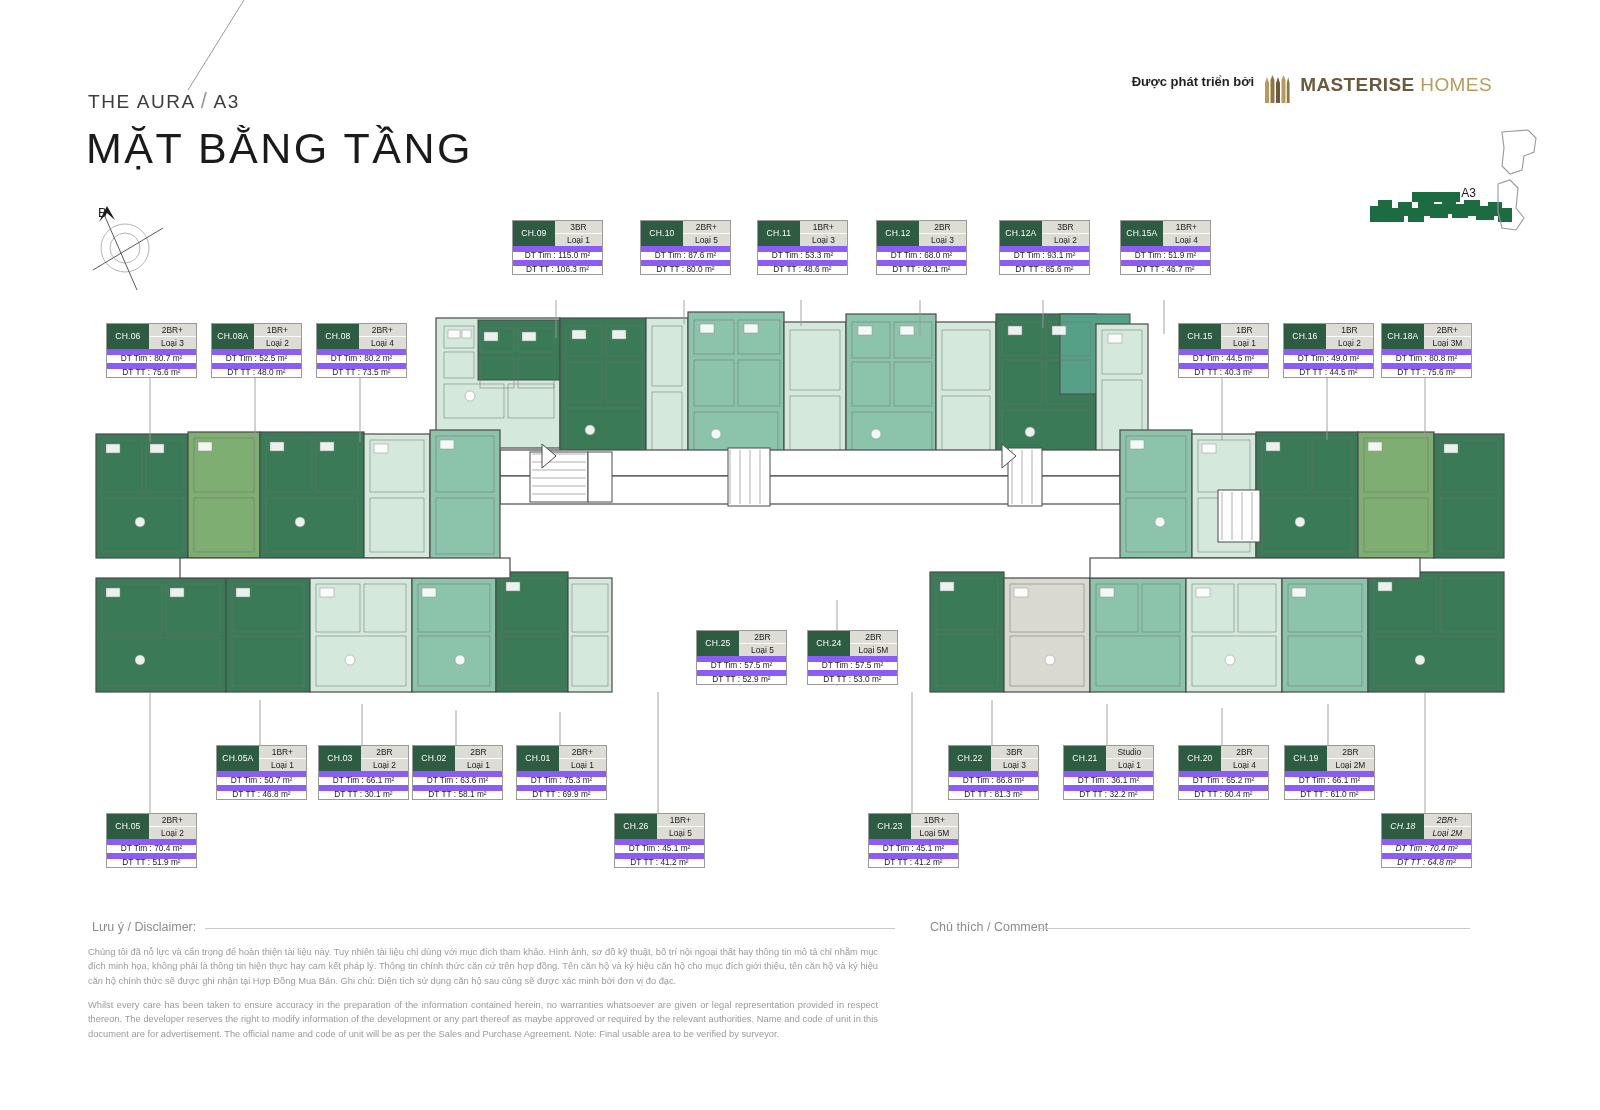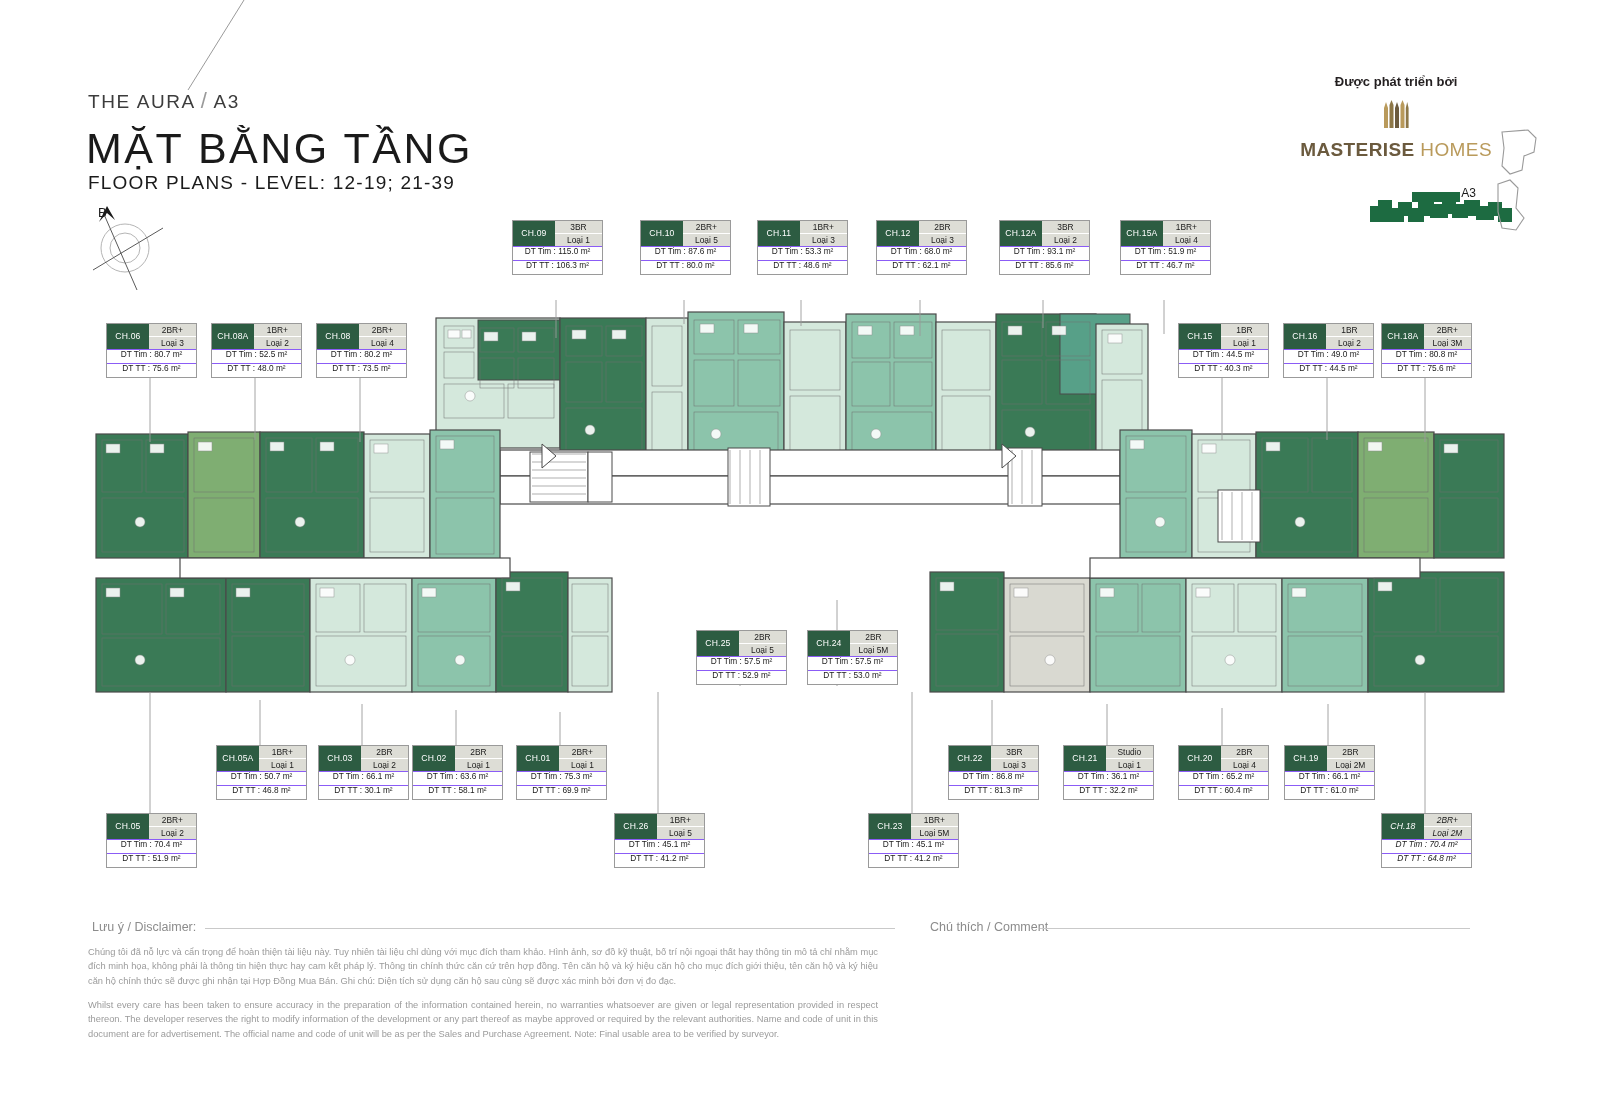--- a/index.html
+++ b/index.html
@@ -33,21 +33,21 @@
   }
   #diag-line { position:absolute; left:186px; top:0px; width:60px; height:92px; }
 
   
   #compass { position:absolute; left:85px; top:200px; width:90px; height:90px; }
   #compass-label {
     position:absolute; left:98px; top:205px; font-size:13px; color:#1a1a1a;
   }
 
   
-  #dev-logo { position:absolute; right:108px; top:74px; display:flex; align-items:center; gap:10px;flex-direction:column; }
+  #dev-logo { position:absolute; right:108px; top:74px; display:flex; gap:10px; }
   #dev-by { font-size:13px; color:#231f20; white-space:nowrap; font-weight:600; }
   #logo-mark { width:26px; height:30px; }
   #logo-text { font-size:19px; letter-spacing:0.4px; white-space:nowrap; }
   #logo-text .m1 { color:#6b5a3e; font-weight:600; }
   #logo-text .m2 { color:#b99a5b; font-weight:400; }
 
   
   #keyplan { position:absolute; right:58px; top:126px; width:190px; height:110px; }
   #keyplan-label {
     position:absolute; right:124px; top:186px;
@@ -77,22 +77,22 @@
     font-size:8.6px;
     letter-spacing:0.2px;
   }
   .tag-right { width:53%; display:flex; flex-direction:column; }
   .tag-type, .tag-loai {
     flex:1; display:flex; align-items:center; justify-content:center;
     background:#ddddd6; color:#1a1a1a; font-size:8.4px;
   }
   .tag-type { border-bottom:1px solid #ffffff; }
   .tag-row {
-    height:14px; display:flex; align-items:flex-start; justify-content:center;
-    border-top:1px solid #8b5cf6; white-space:nowrap; font-size:8.3px;
+    height:14px; display:flex; align-items:flex-end; justify-content:center;
+    border-top:6px solid #8b5cf6; white-space:nowrap; font-size:8.3px;
   }
 
   
   #footer { position:absolute; left:0; top:900px; width:1600px; height:210px; }
   .sec-head {
     position:absolute; font-size:12.5px; color:#8c8c8c; white-space:nowrap;
   }
   .sec-rule { position:absolute; height:1px; background:#c9c9c9; }
 
   .disc-p {
@@ -107,21 +107,20 @@
 
   <svg id="diag-line" viewBox="0 0 60 92">
     <line x1="58" y1="0" x2="2" y2="90" stroke="#9a9a9a" stroke-width="1"></line>
   </svg>
 
   <div id="brand-line">
     <span>THE AURA</span><span class="slash">/</span><span>A3</span>
   </div>
 
   <div id="title-main">MẶT BẰNG TẦNG</div>
-  <div id="title-sub">FLOOR PLANS - LEVEL: 12-19; 21-39</div>
 
   <div id="compass-label">B</div>
   <svg id="compass" viewBox="0 0 90 90">
     <circle cx="40" cy="48" r="24" fill="none" stroke="#b5b5b5" stroke-width="1"></circle>
     <circle cx="40" cy="48" r="15" fill="none" stroke="#b5b5b5" stroke-width="1"></circle>
     <line x1="8" y1="70" x2="78" y2="28" stroke="#5a5a5a" stroke-width="1"></line>
     <line x1="18" y1="12" x2="52" y2="90" stroke="#5a5a5a" stroke-width="1"></line>
     <path d="M14 22 L22 6 L30 20 L22 13 Z" fill="#1a1a1a"></path>
   </svg>
 

